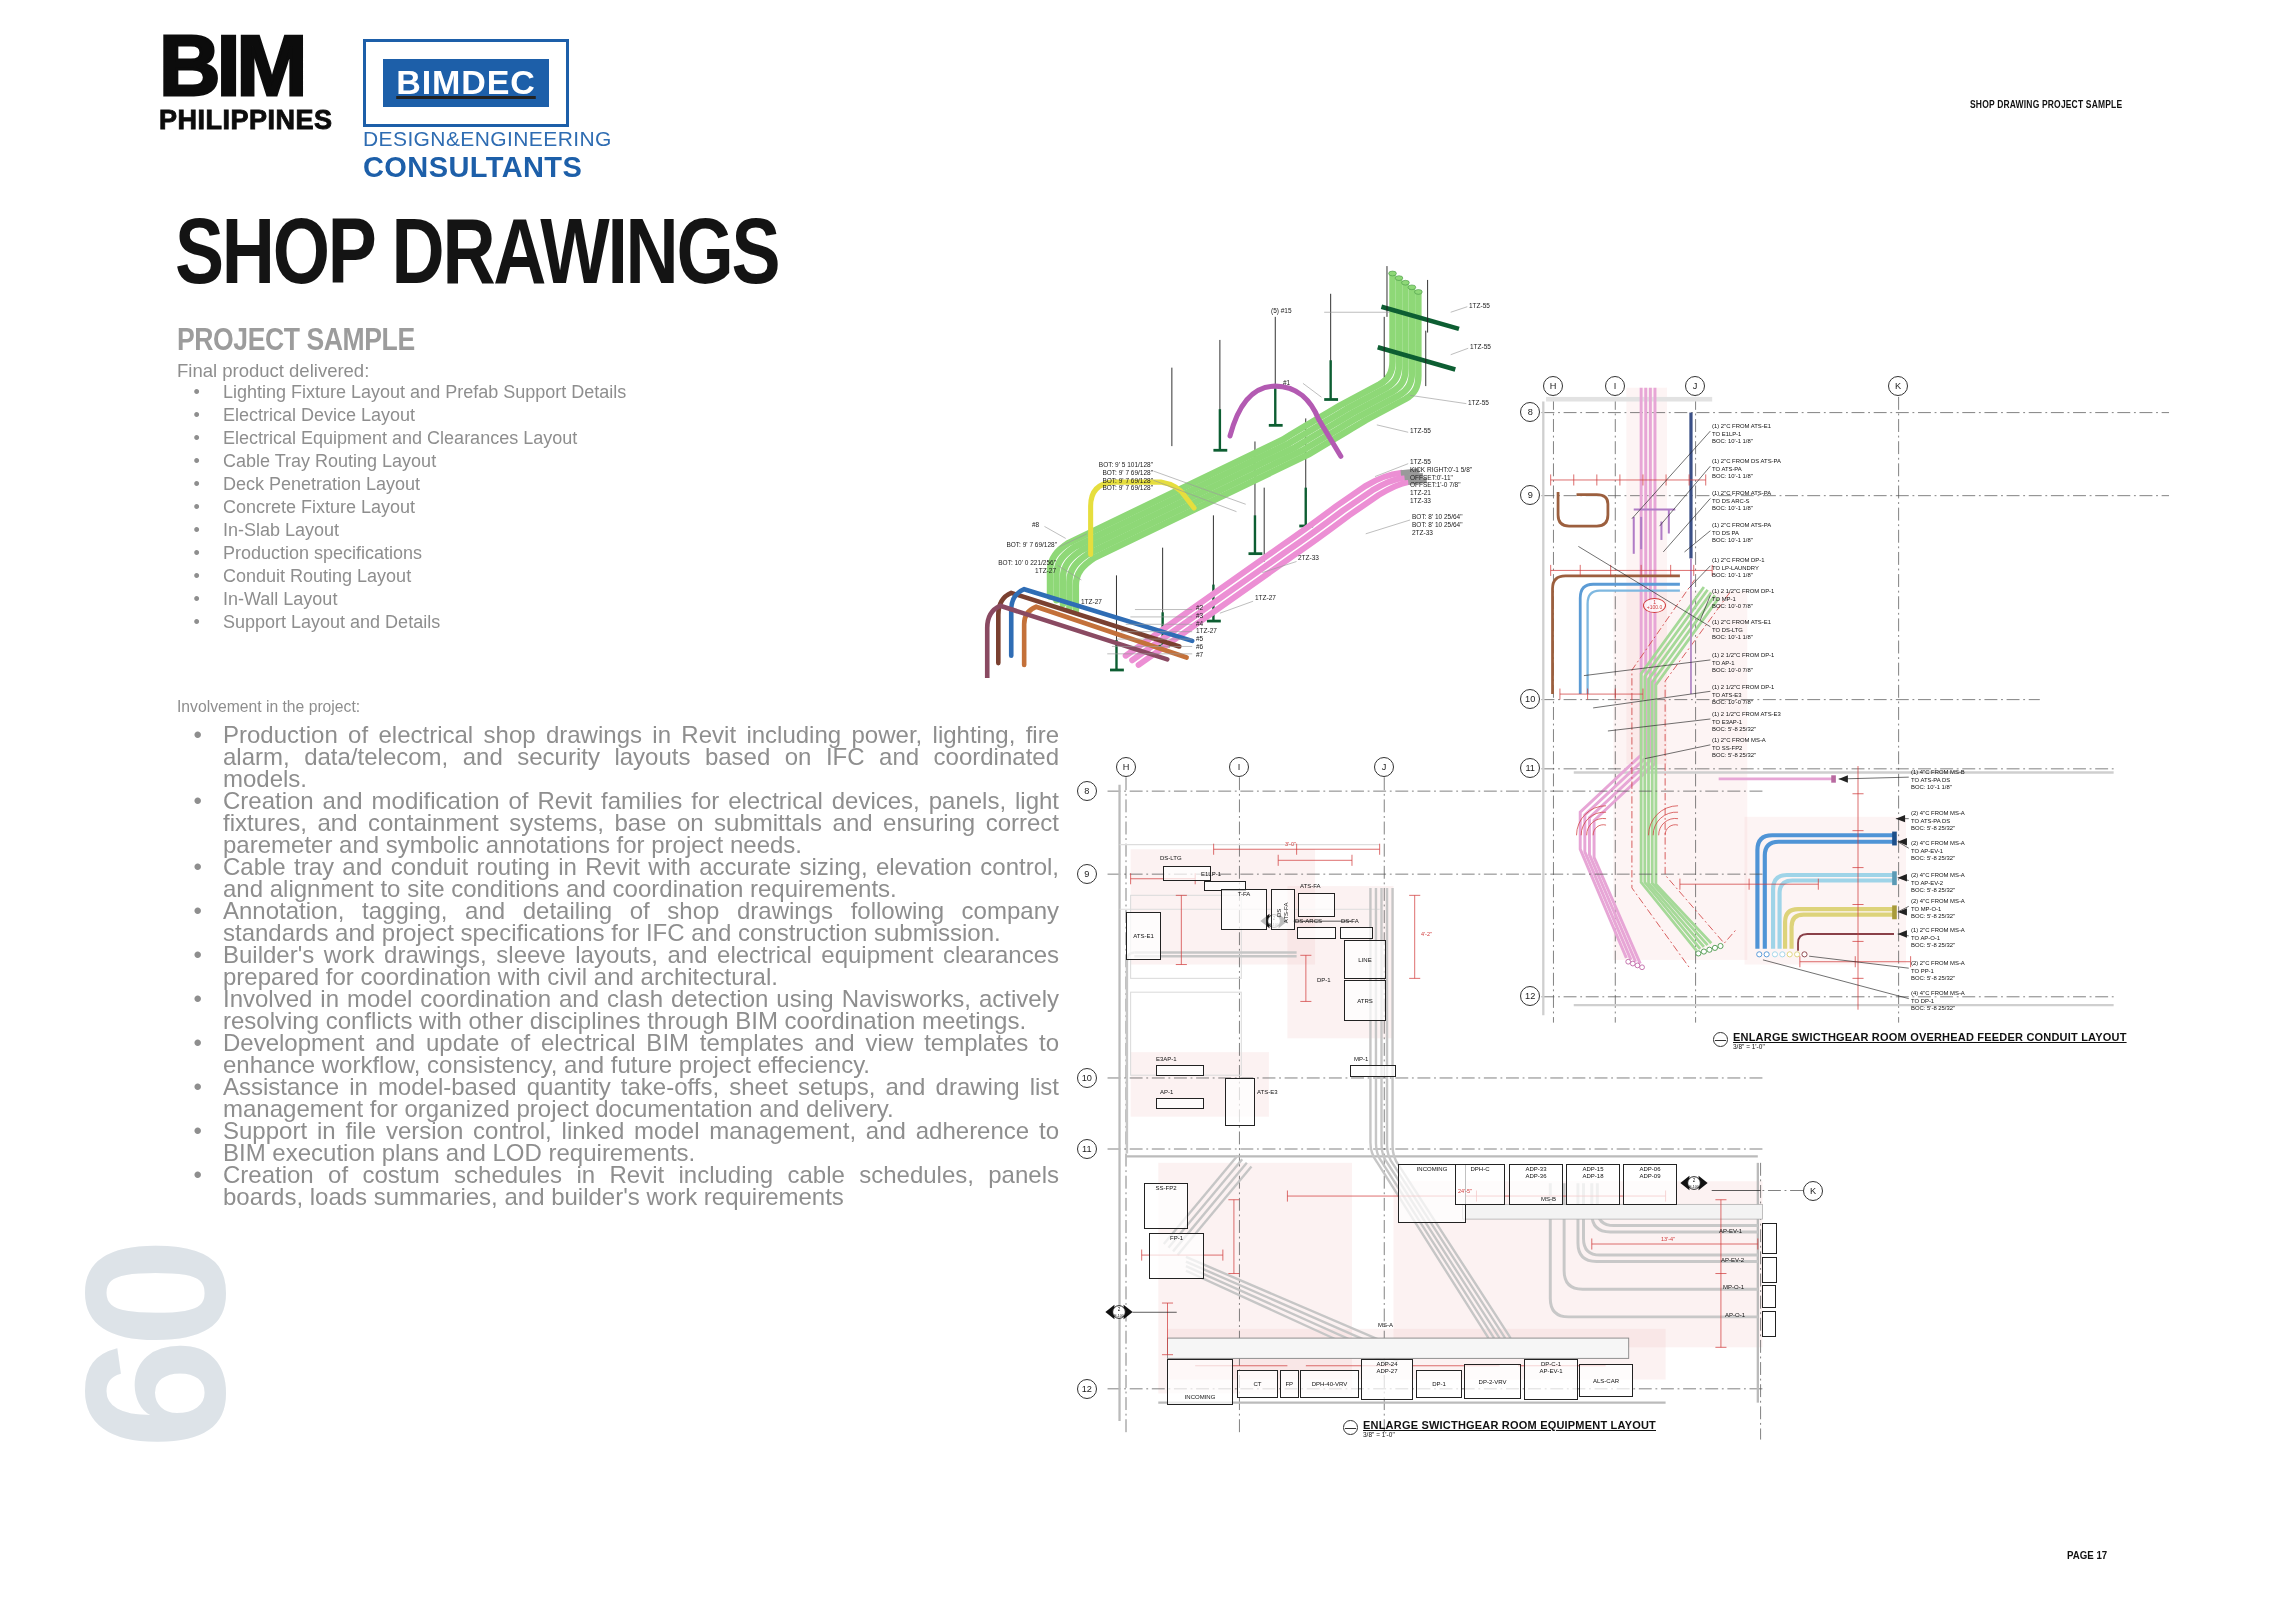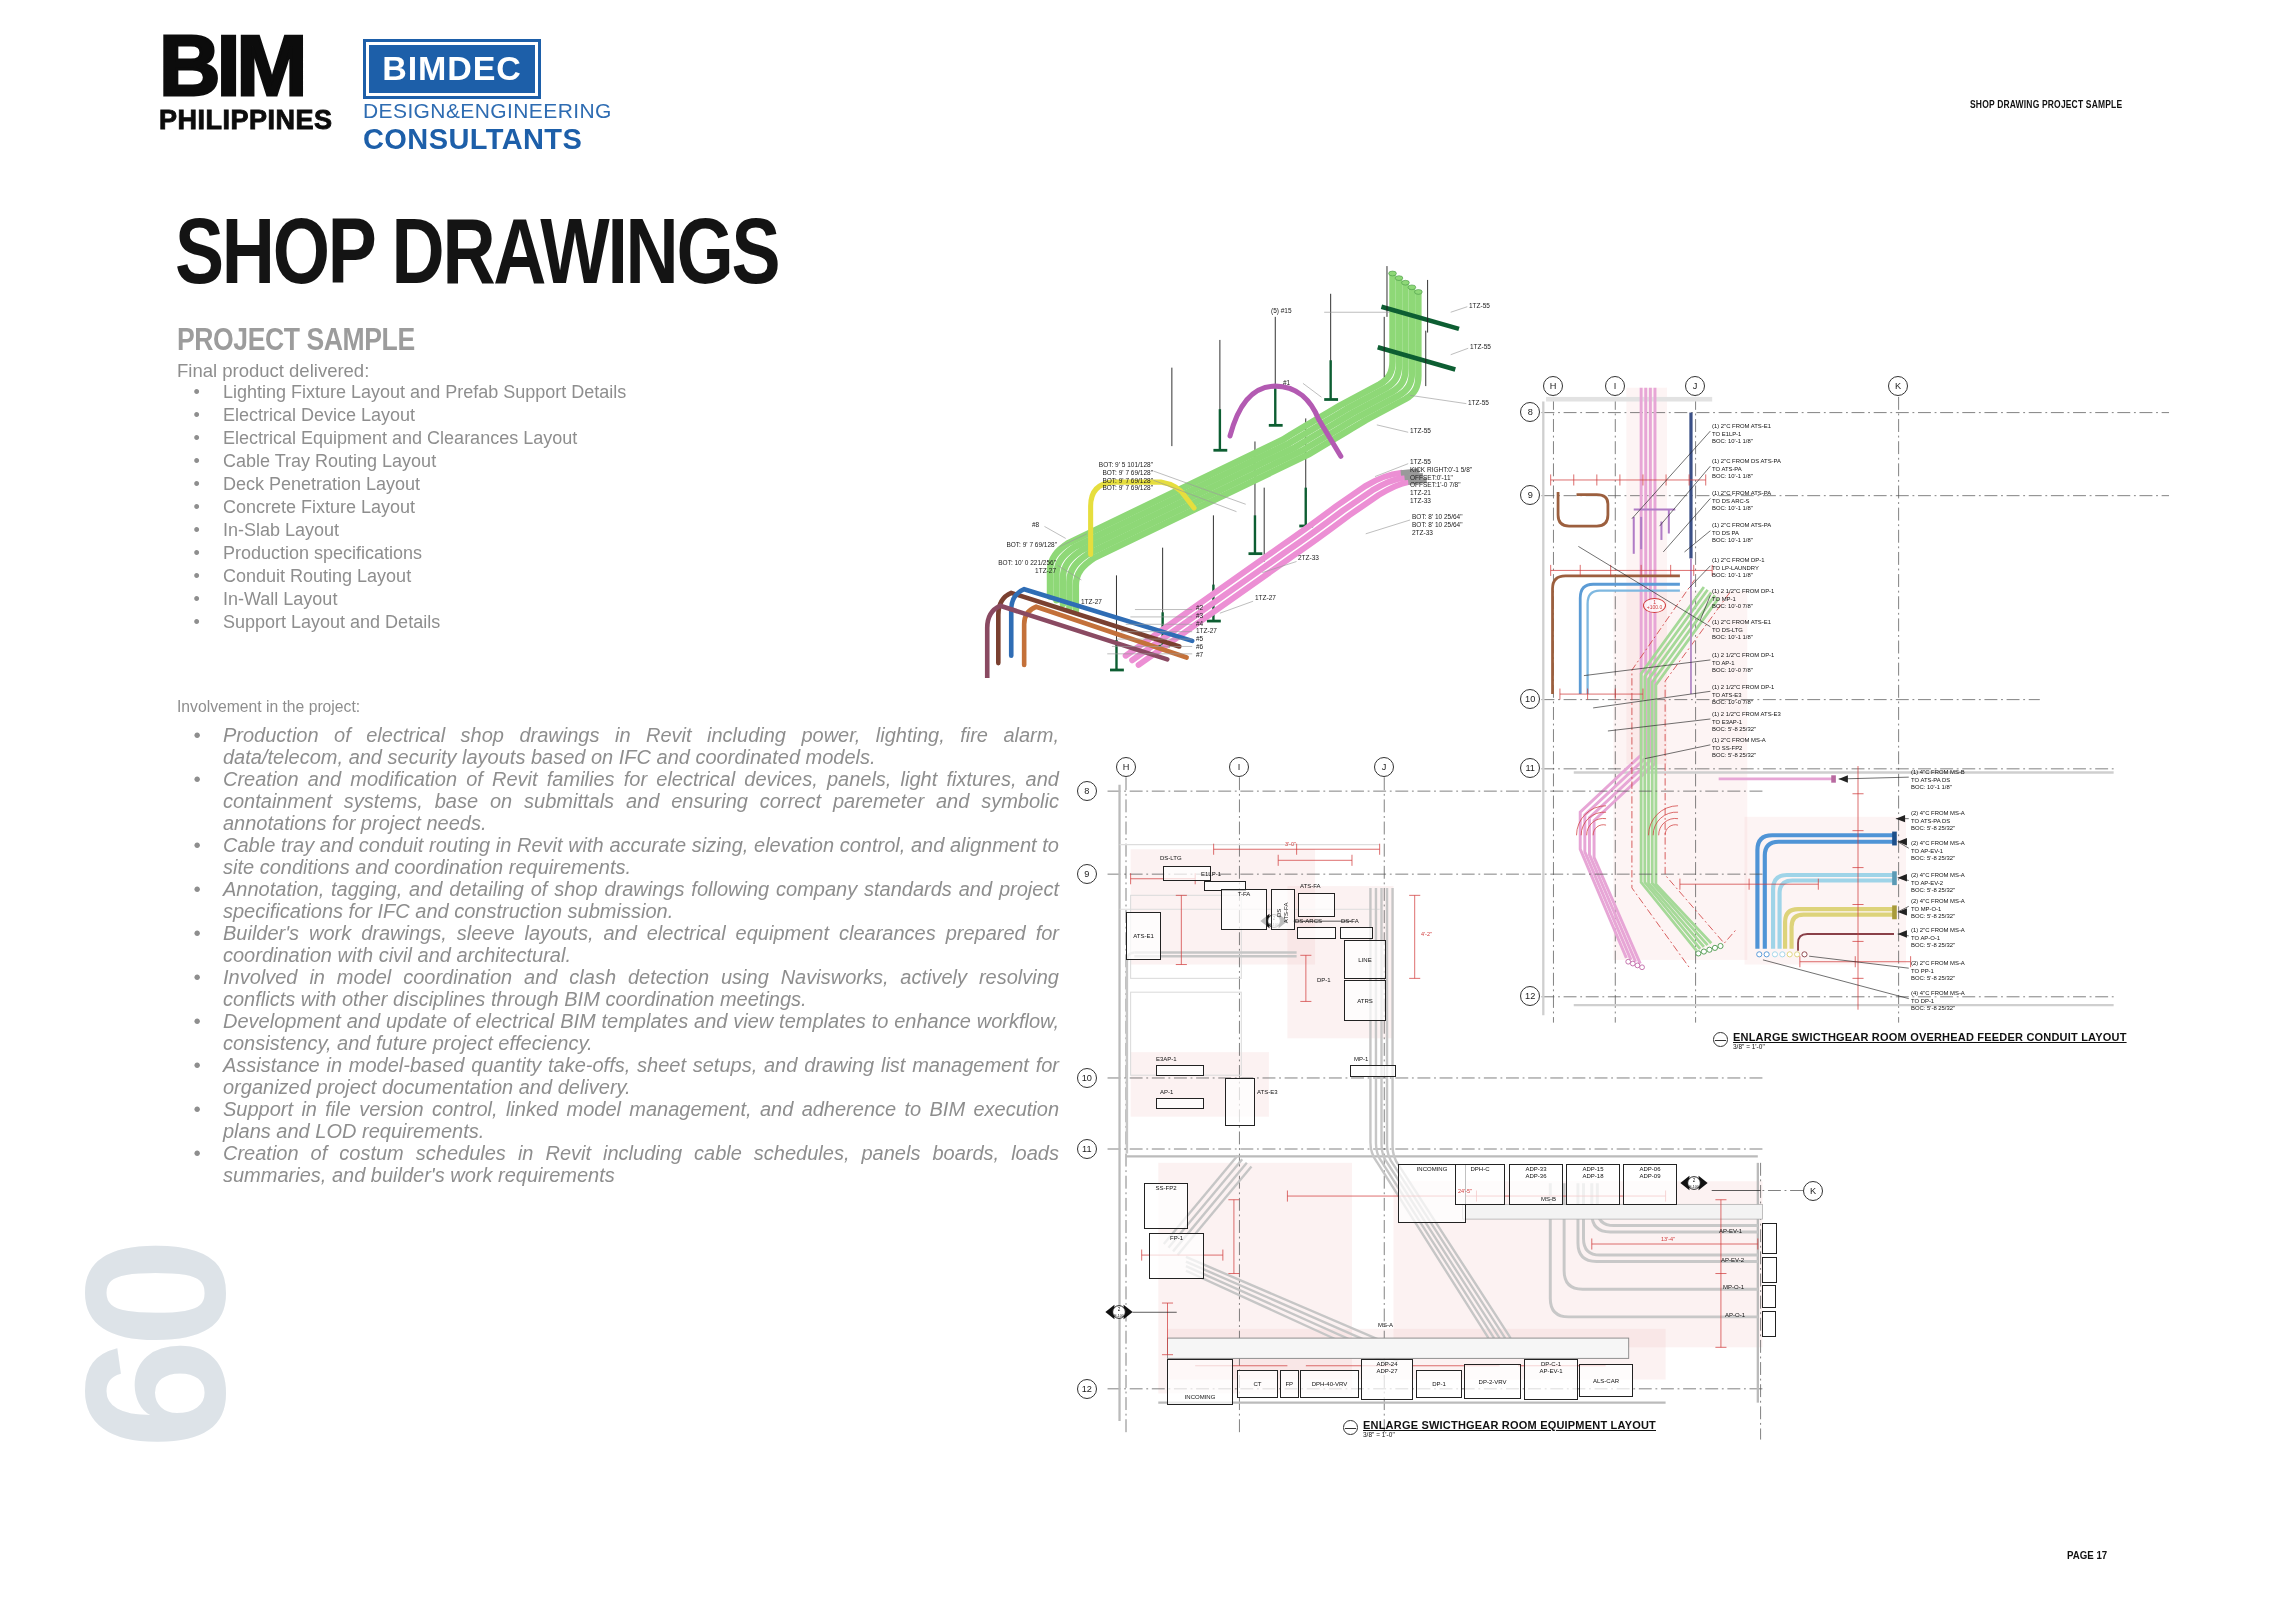--- a/index.html
+++ b/index.html
@@ -4,36 +4,36 @@
 <style>
   html,body{margin:0;padding:0;background:#fff;}
   .page{position:relative;width:2290px;height:1619px;background:#ffffff;overflow:hidden;
         font-family:"Liberation Sans",sans-serif;color:#222;}
   .abs{position:absolute;}
   .cond{display:inline-block;transform-origin:0 50%;}
   
   .bim-word{font-weight:900;font-size:85px;line-height:.9;color:#0c0c0c;letter-spacing:-3.7px;
             -webkit-text-stroke:2.8px #0c0c0c;}
   .bim-sub{font-weight:900;font-size:27px;letter-spacing:0.5px;color:#0c0c0c;-webkit-text-stroke:0.9px #0c0c0c;}
-  .bimdec-outer{border:3.7px solid #1d5fa9;padding:3px;background:#fff;width:166px;}
+  .bimdec-outer{border:3.7px solid #1d5fa9;padding:17px;background:#fff;width:166px;text-decoration:underline;}
   .bimdec-inner{background:#1d5fa9;color:#fff;font-weight:700;font-size:34px;text-align:center;
                 letter-spacing:0.9px;padding:3.7px 0 5.5px 0;}
   .bimdec-l1{color:#2e6cb2;font-size:21px;letter-spacing:0.4px;font-weight:400;}
   .bimdec-l2{color:#1d5fa9;font-size:29px;font-weight:700;letter-spacing:0.4px;}
   .corner{font-size:10px;font-weight:700;color:#111;letter-spacing:0.2px;}
   
   .title{font-size:92px;font-weight:800;color:#141414;letter-spacing:-2.8px;line-height:1;}
   .subtitle{font-size:32px;font-weight:800;color:#9c9c9c;letter-spacing:-0.5px;}
   .intro{font-size:18.5px;color:#8e8e8e;}
   .intro2{font-size:15.7px;color:#8e8e8e;}
   ul.blist{list-style:none;margin:0;padding:0;color:#8e8e8e;}
   ul.blist li{position:relative;padding-left:48px;}
   ul.blist li::before{content:"\2022";position:absolute;left:18.5px;top:0;}
   ul.l1 li{font-size:18px;line-height:23px;}
-  ul.l2 li{font-size:20px;line-height:22px;text-align:justify;font-style:italic;}
+  ul.l2 li{font-size:24px;line-height:22px;text-align:justify;}
   .watermark{display:flex;align-items:center;justify-content:center;}
   .watermark span{font-size:198px;font-weight:900;color:#dde3e8;letter-spacing:-9.2px;
                   transform:rotate(90deg);line-height:1;}
   .pageno{font-size:11px;font-weight:700;color:#111;}
   
   .drawing{position:absolute;}
   .drawing svg{position:absolute;left:0;top:0;}
   .lbl{position:absolute;font-size:6.5px;color:#1a1a1a;line-height:1.2;white-space:pre-line;}
   .lbl.r{text-align:right;}
   .ann{position:absolute;font-size:5.9px;color:#111;line-height:1.3;white-space:pre-line;width:89px;}

